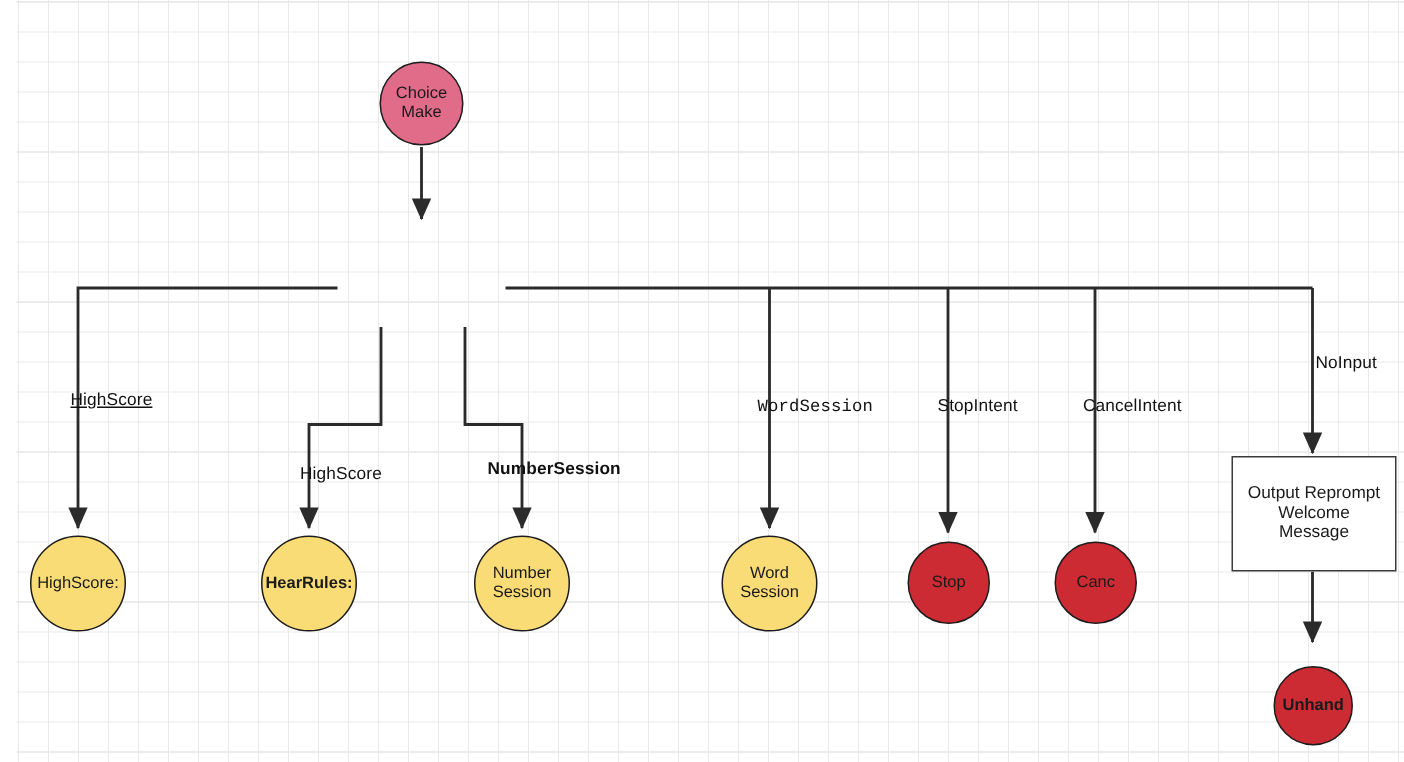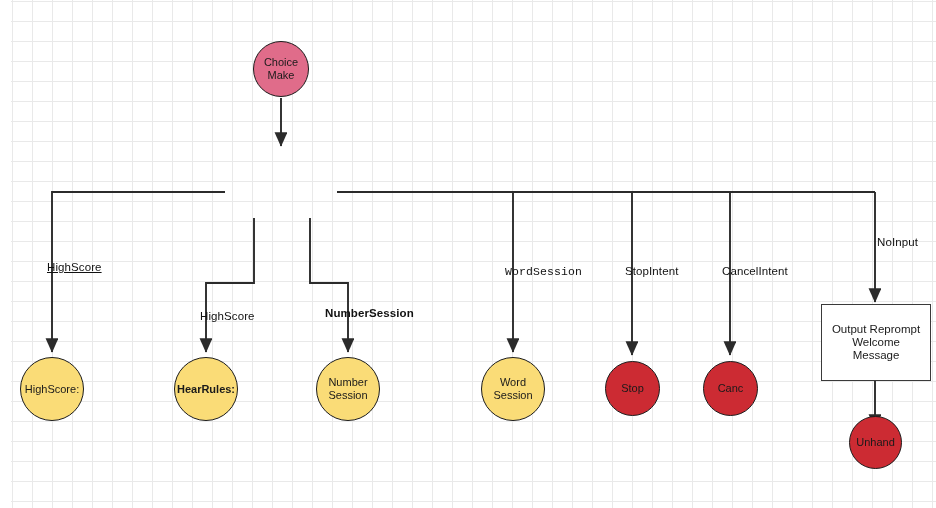--- a/index.html
+++ b/index.html
@@ -127,21 +127,21 @@
 Session</div>
 
   <div class="node node-circle" style="left:594px; top:361px; width:55px; height:55px; background:#cc2b33; font-size:11px;">Stop</div>
 
   <div class="node node-circle" style="left:692px; top:361px; width:55px; height:55px; background:#cc2b33; font-size:11px;">Canc</div>
 
   <div class="node node-rect" style="left:810px; top:304px; width:110px; height:77px; font-size:11.5px;">Output Reprompt
 Welcome
 Message</div>
 
-  <div class="node node-circle" style="left:838px; top:416px; width:53px; height:53px; background:#cc2b33; font-size:11px;">Unhand</div>
+  <div class="node node-circle" style="left:838px; top:444px; width:53px; height:53px; background:#cc2b33; font-size:11px;font-weight:bold;">Unhand</div>
 
   <div class="edge-label" style="left:10px; top:261px;text-decoration:underline;">HighScore</div>
 
   <div class="edge-label" style="left:163px; top:310px;">HighScore</div>
 
   <div class="edge-label" style="left:288px; top:307px;font-weight:bold;">NumberSession</div>
 
   <div class="edge-label" style="left:468px; top:265px;font-family:Liberation Mono, monospace;">WordSession</div>
 
   <div class="edge-label" style="left:588px; top:265px;">StopIntent</div>

